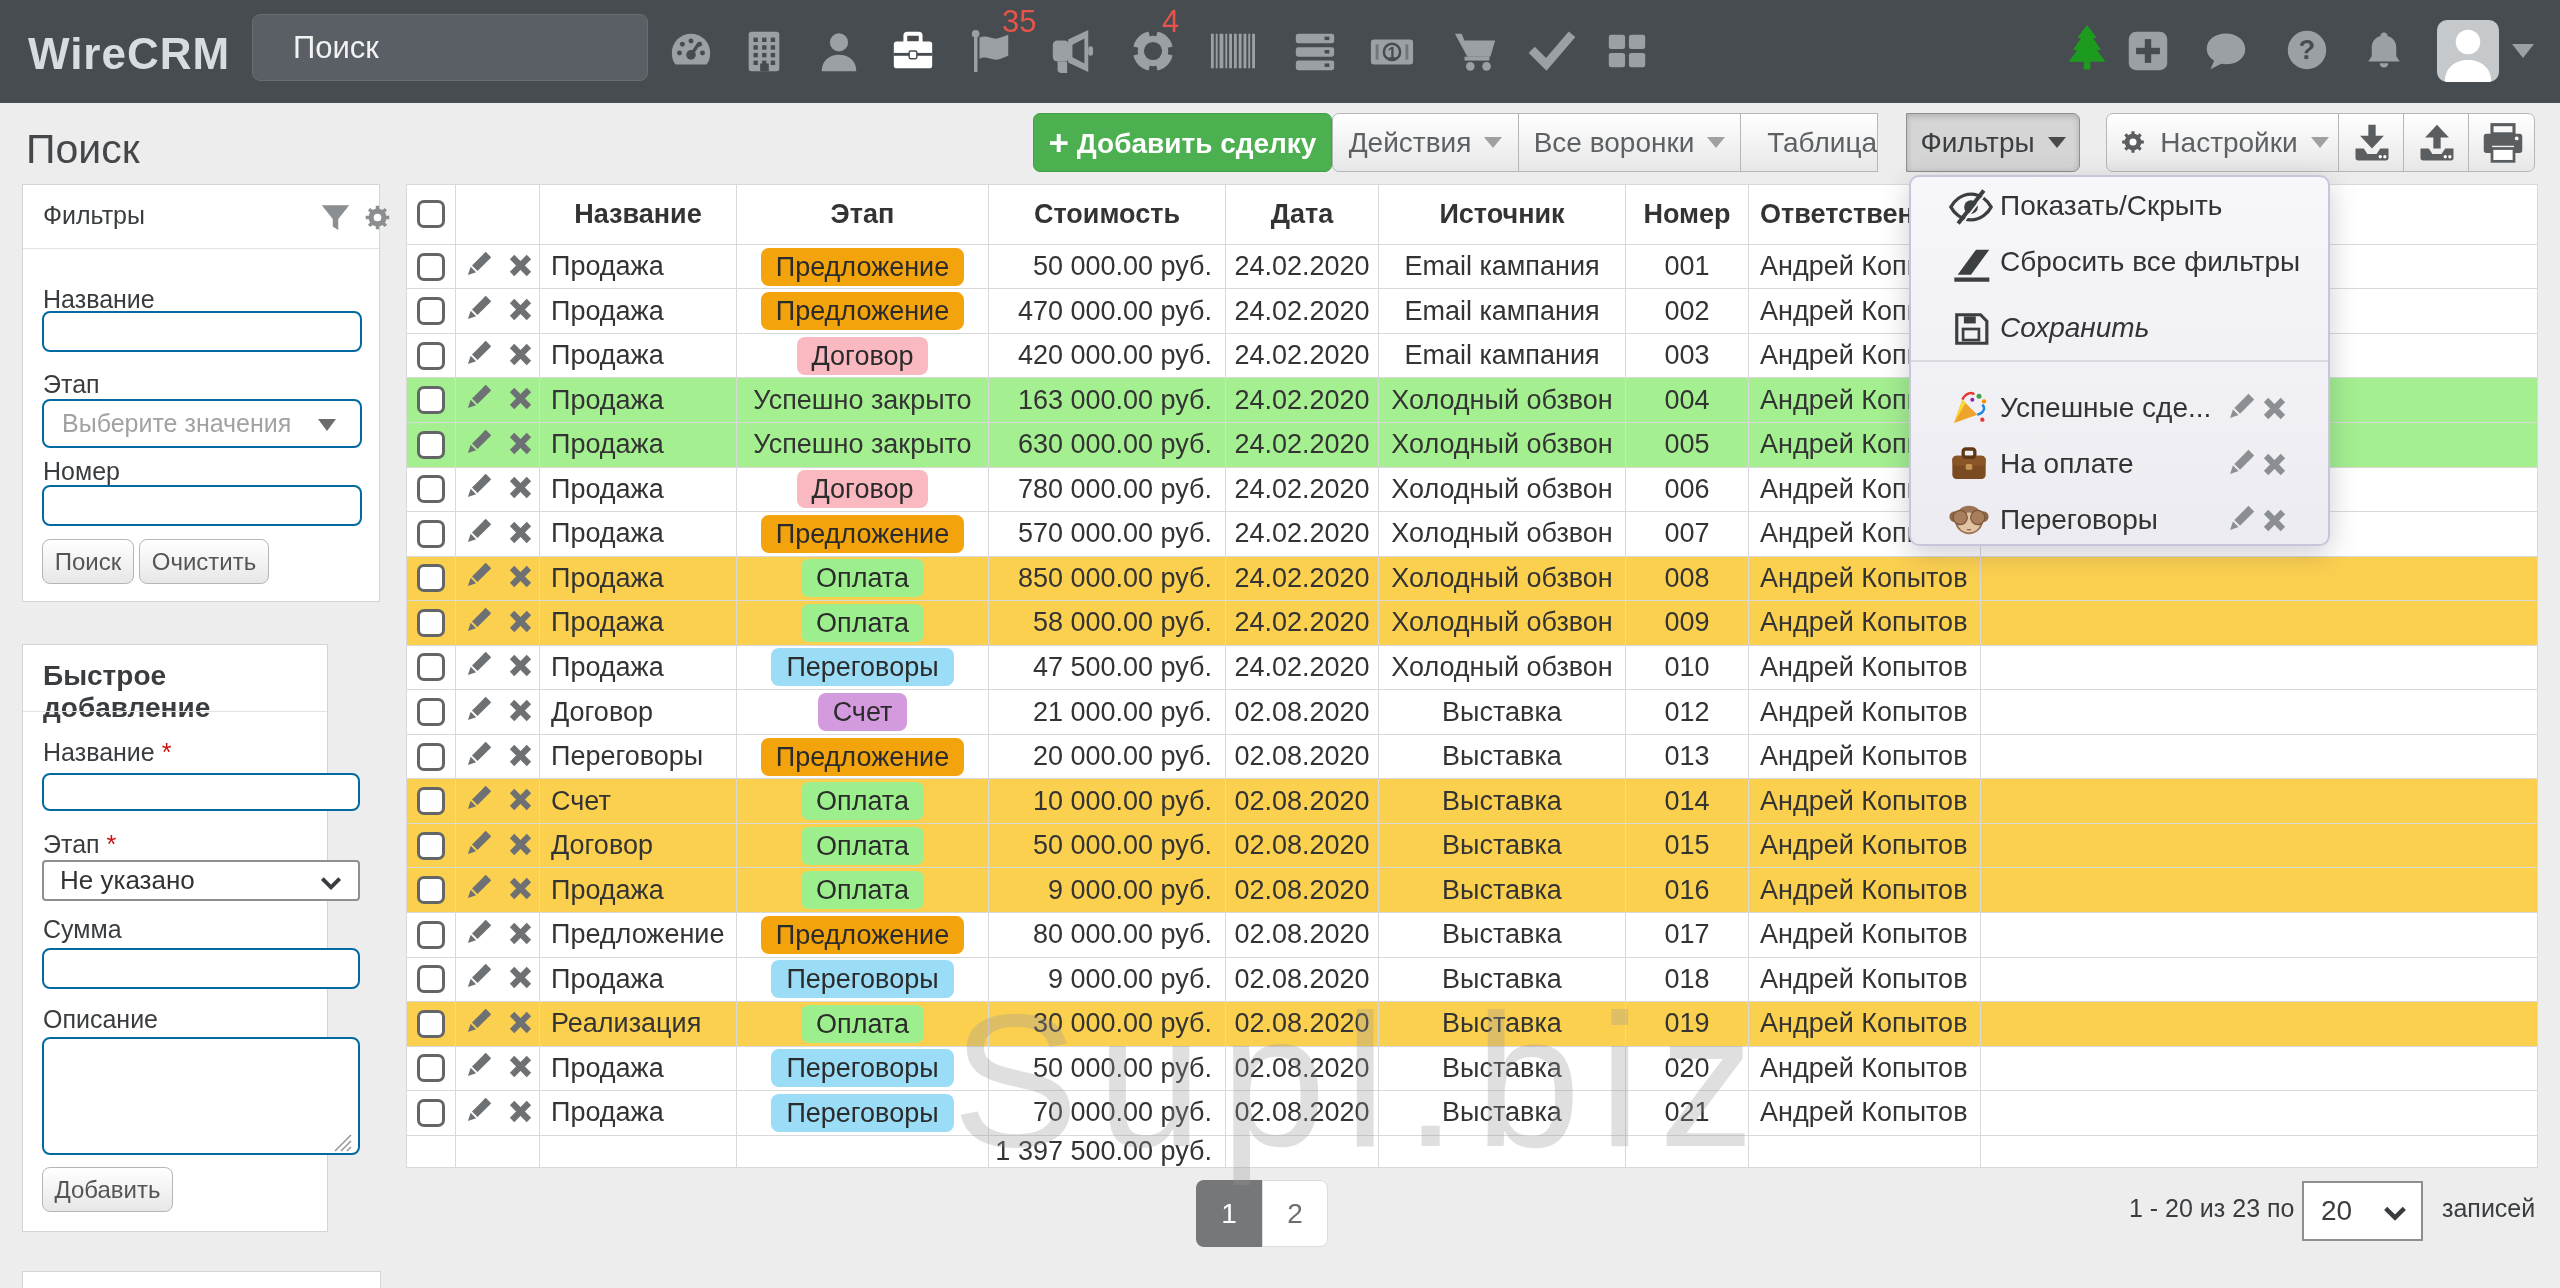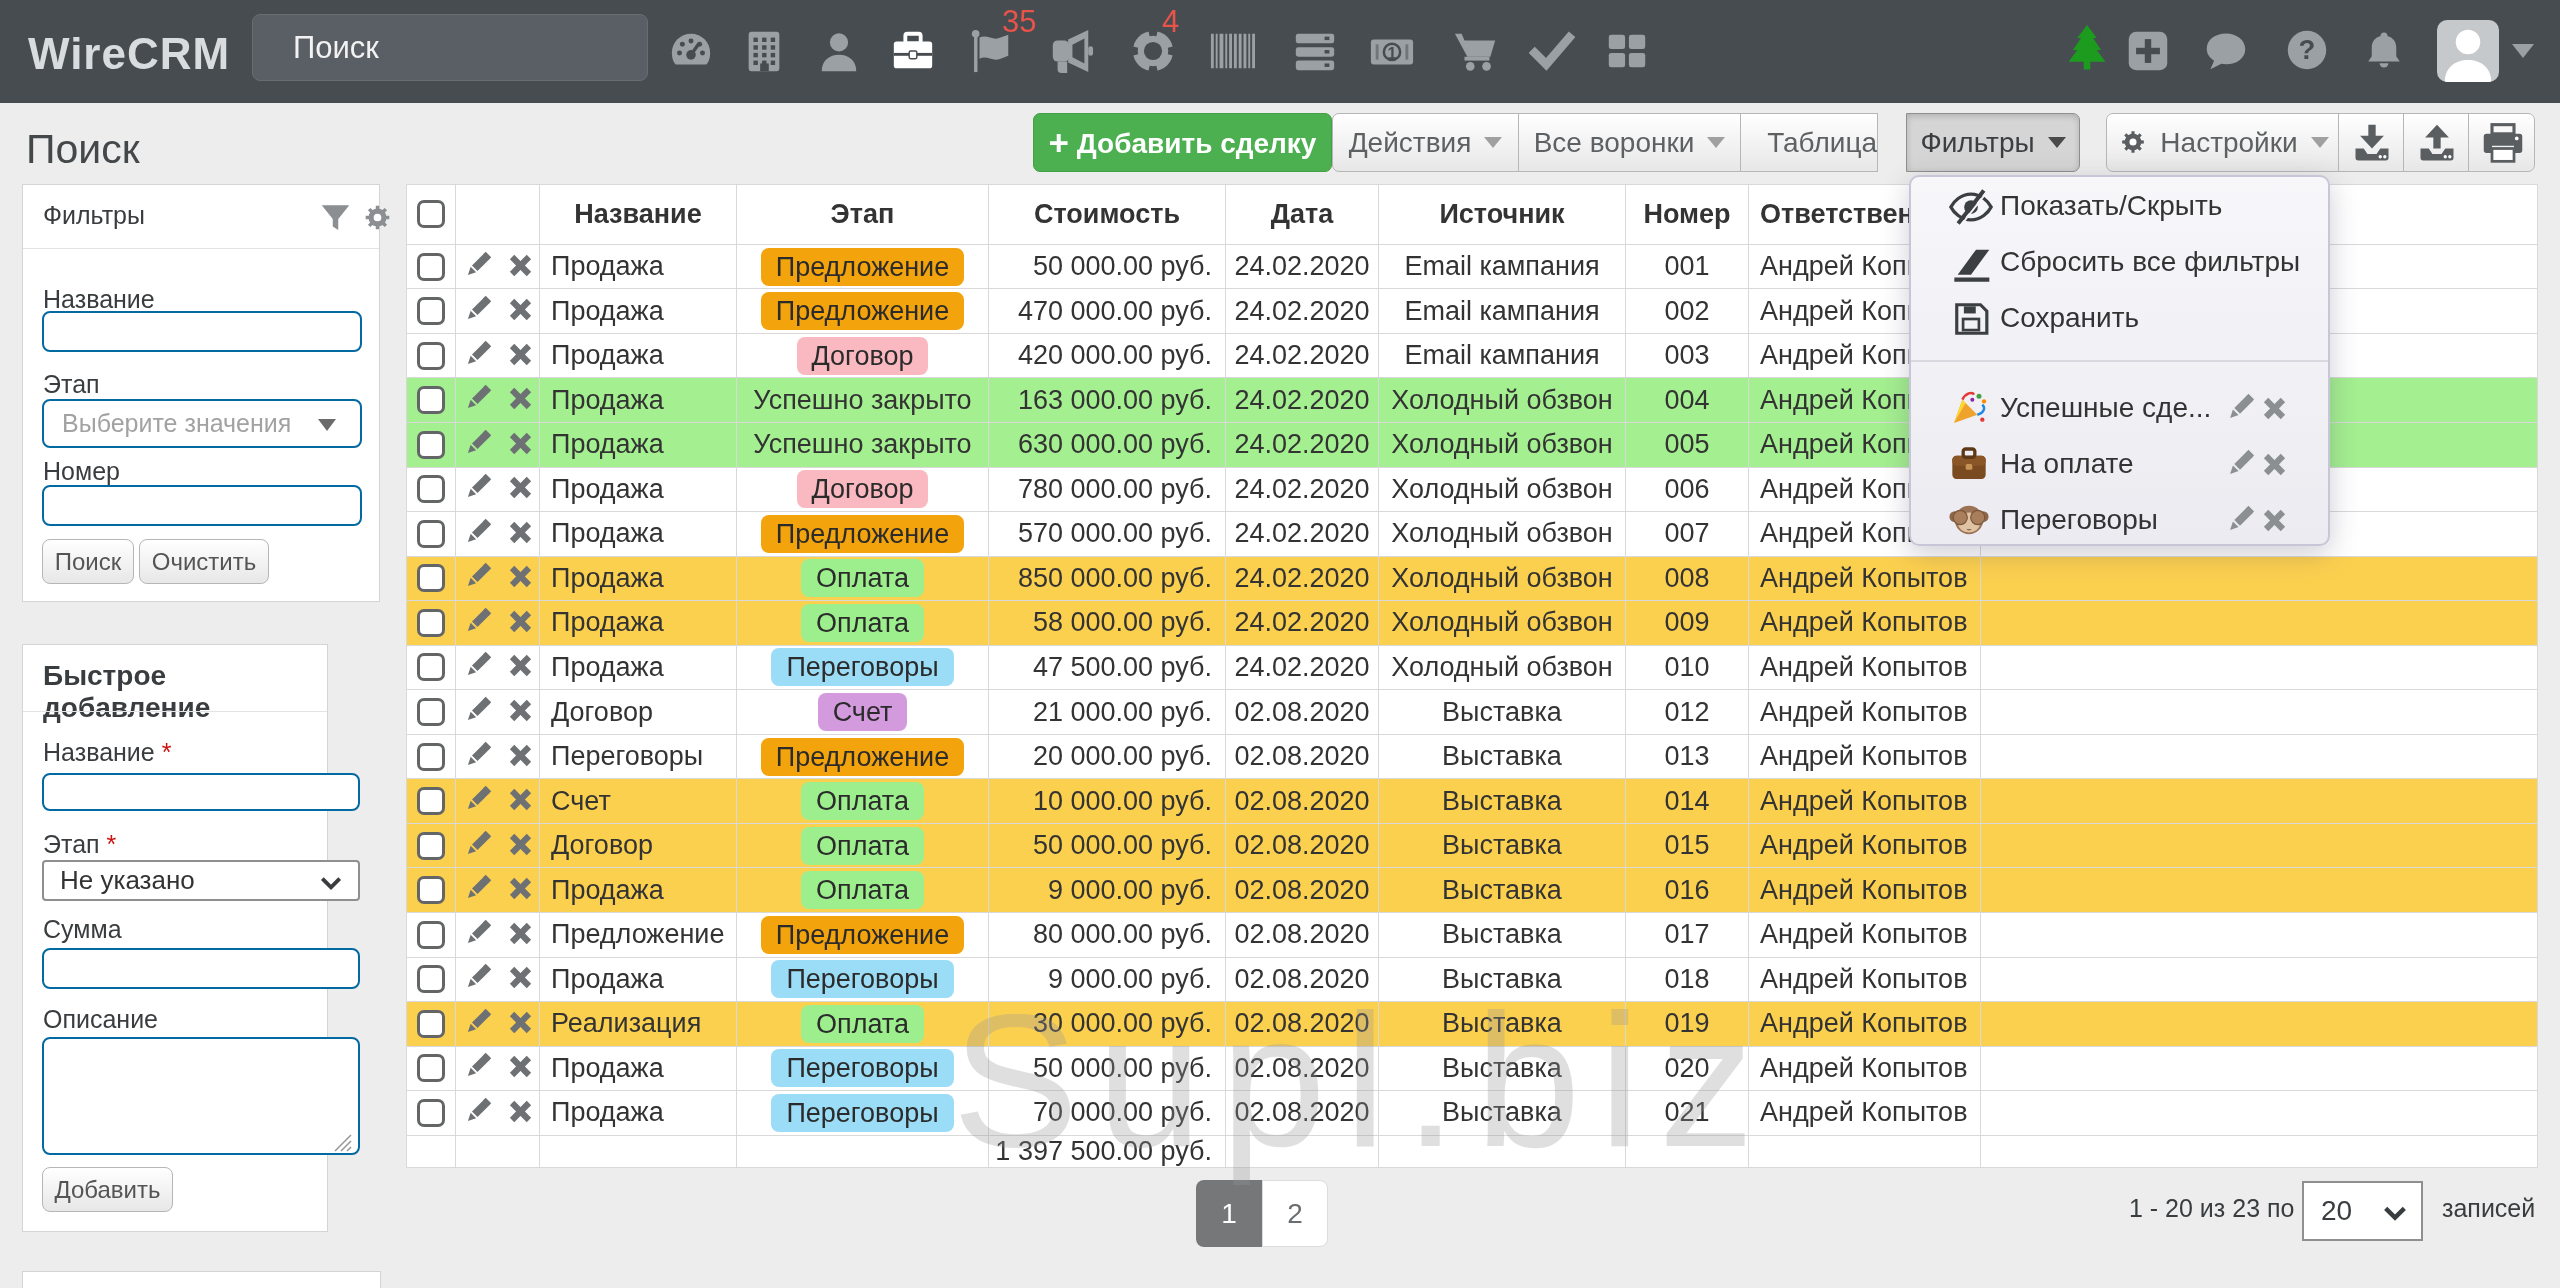--- a/index.html
+++ b/index.html
@@ -823,21 +823,21 @@
       </svg>
       <span class="txt">Показать/Скрыть</span>
     </div>
 <div class="mi" style="top:57px;">
       <svg width="40" height="40" viewBox="0 0 48 48" style="position:absolute;left:40px;top:9px">
         <path d="M8 38 L30 8 L46 8 L24 38z" fill="#3c3f41"></path>
         <path d="M4 44 L46 44" stroke="#3c3f41" stroke-width="5"></path>
       </svg>
       <span class="txt">Сбросить все фильтры</span>
     </div>
-<div class="mi" style="top:113px;">
+<div class="mi" style="top:123px;font-style:italic;">
       <svg width="38" height="38" viewBox="0 0 48 48" style="position:absolute;left:41px;top:10px">
         <path d="M6 6h30l8 8v28H6z" fill="none" stroke="#3c3f41" stroke-width="4"></path>
         <rect x="14" y="24" width="20" height="14" fill="none" stroke="#3c3f41" stroke-width="3.4"></rect>
         <rect x="15" y="8" width="15" height="9" fill="#3c3f41"></rect>
       </svg>
       <span class="txt">Сохранить</span>
     </div>
 <div class="msep"></div>
 <div class="mi" style="top:203px;">
       <svg width="40" height="40" viewBox="0 0 48 48" style="position:absolute;left:38px;top:8px">

